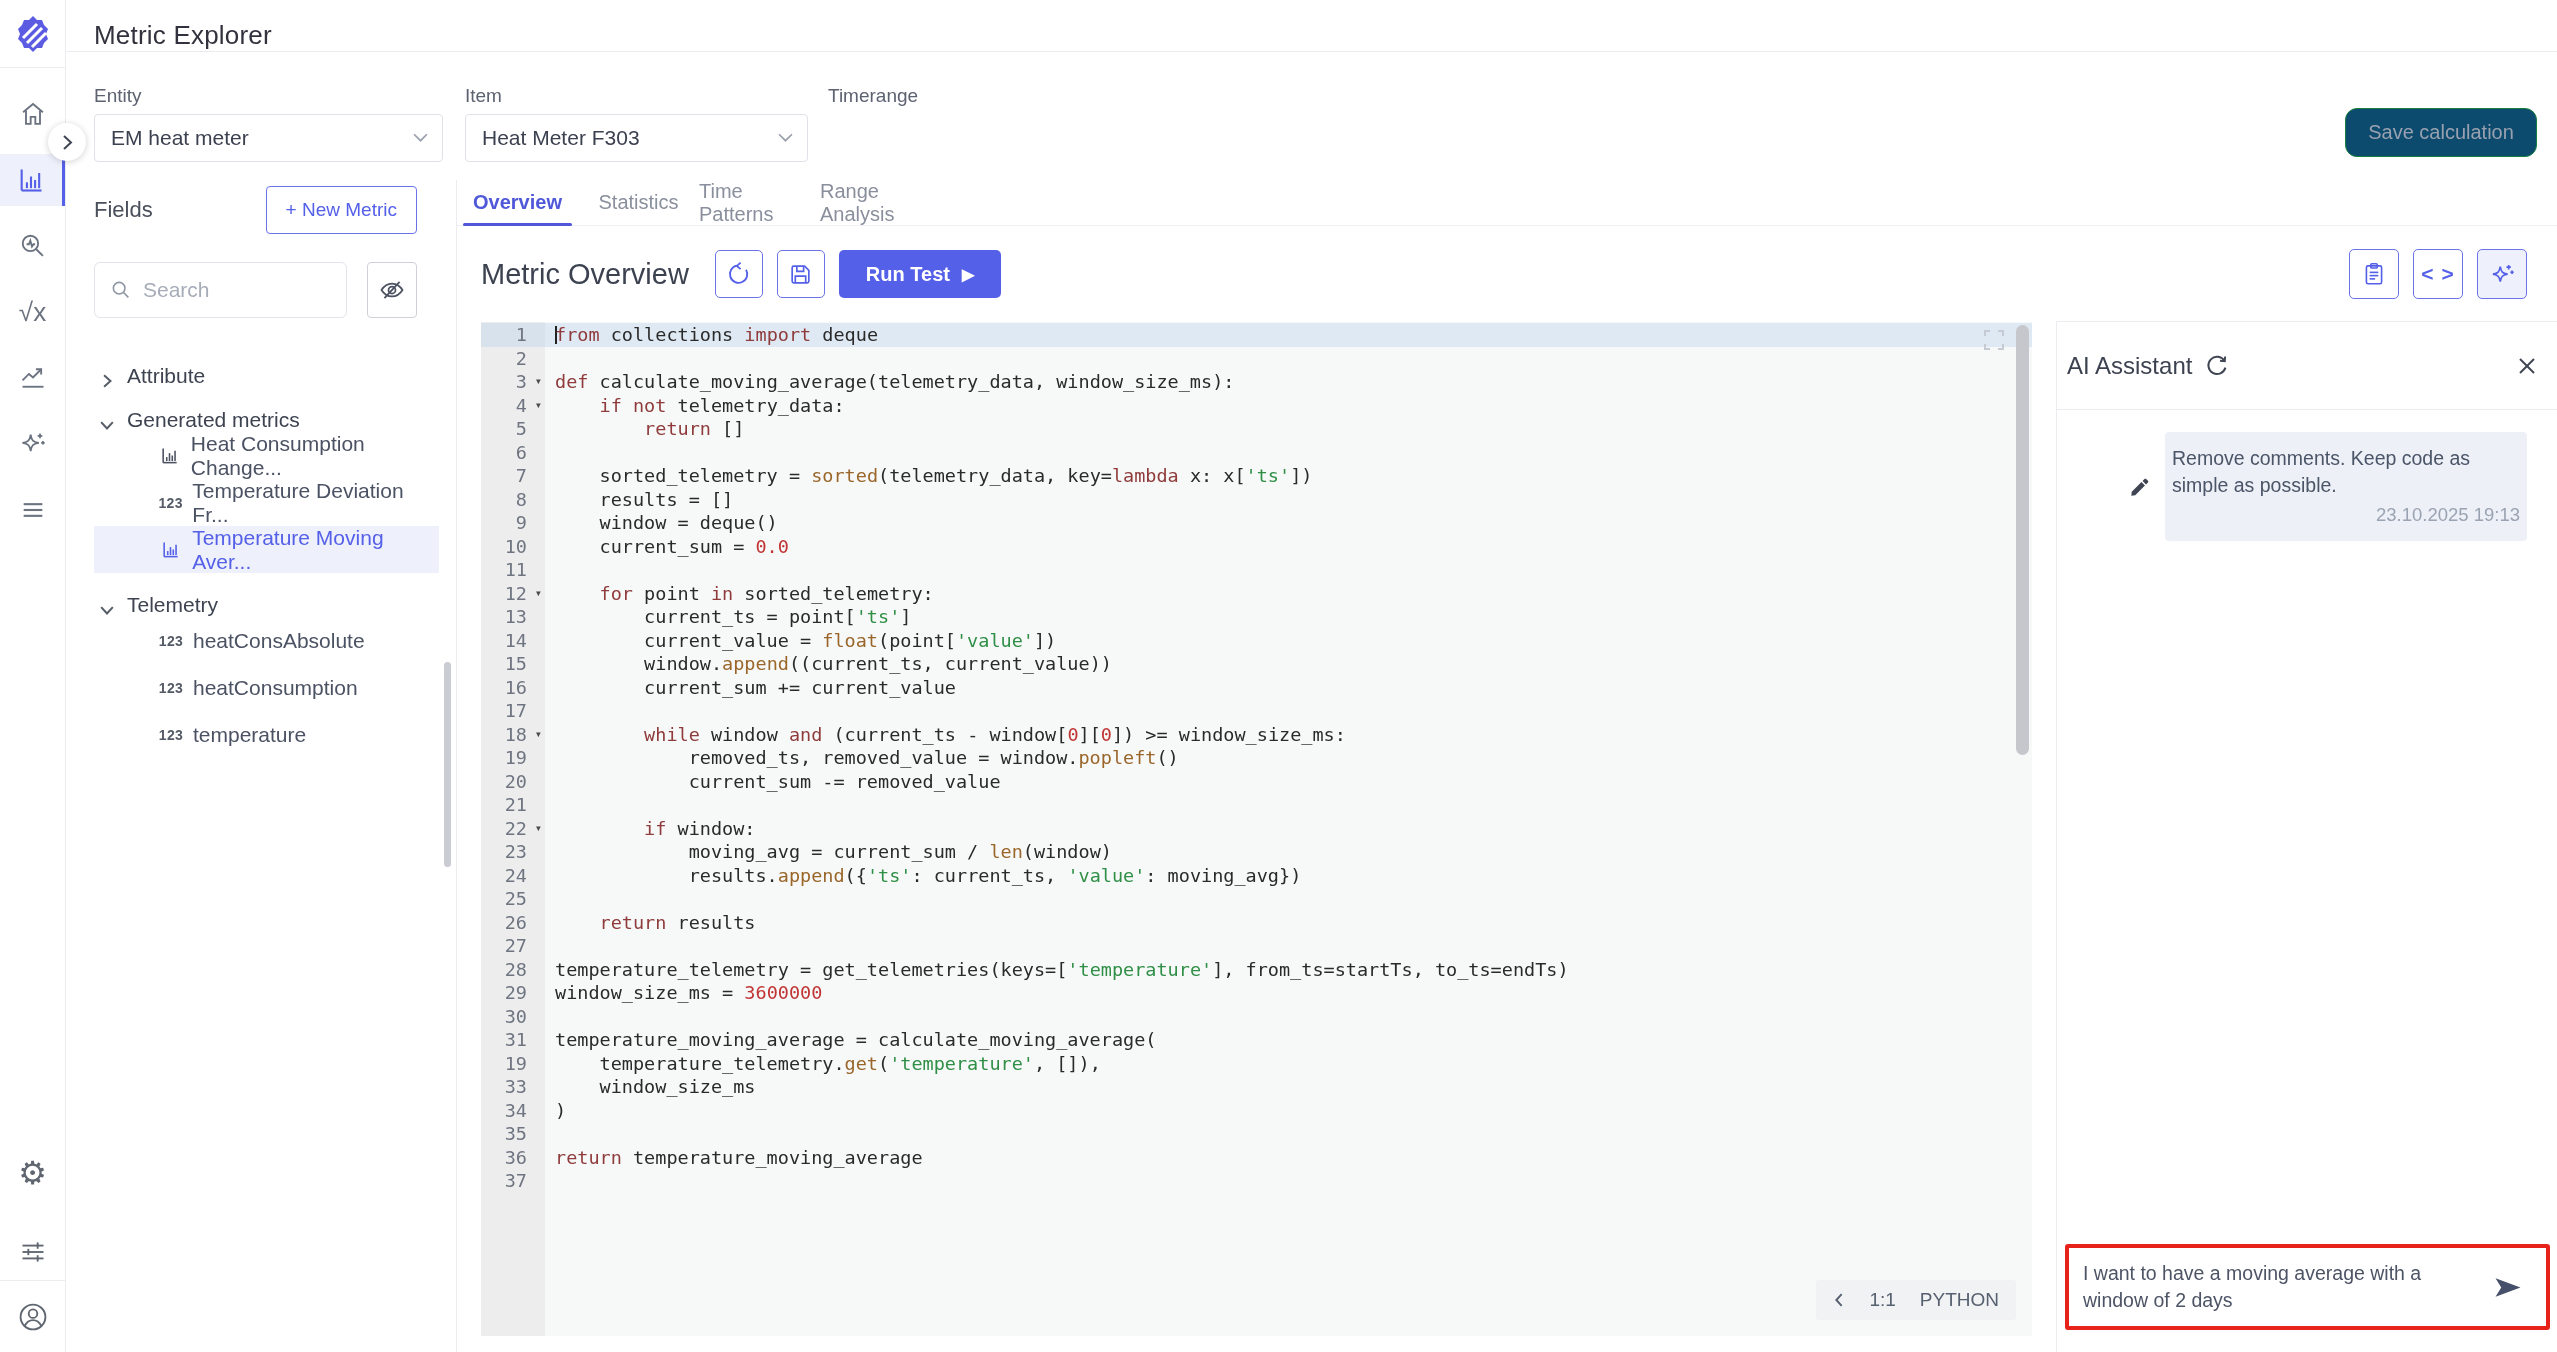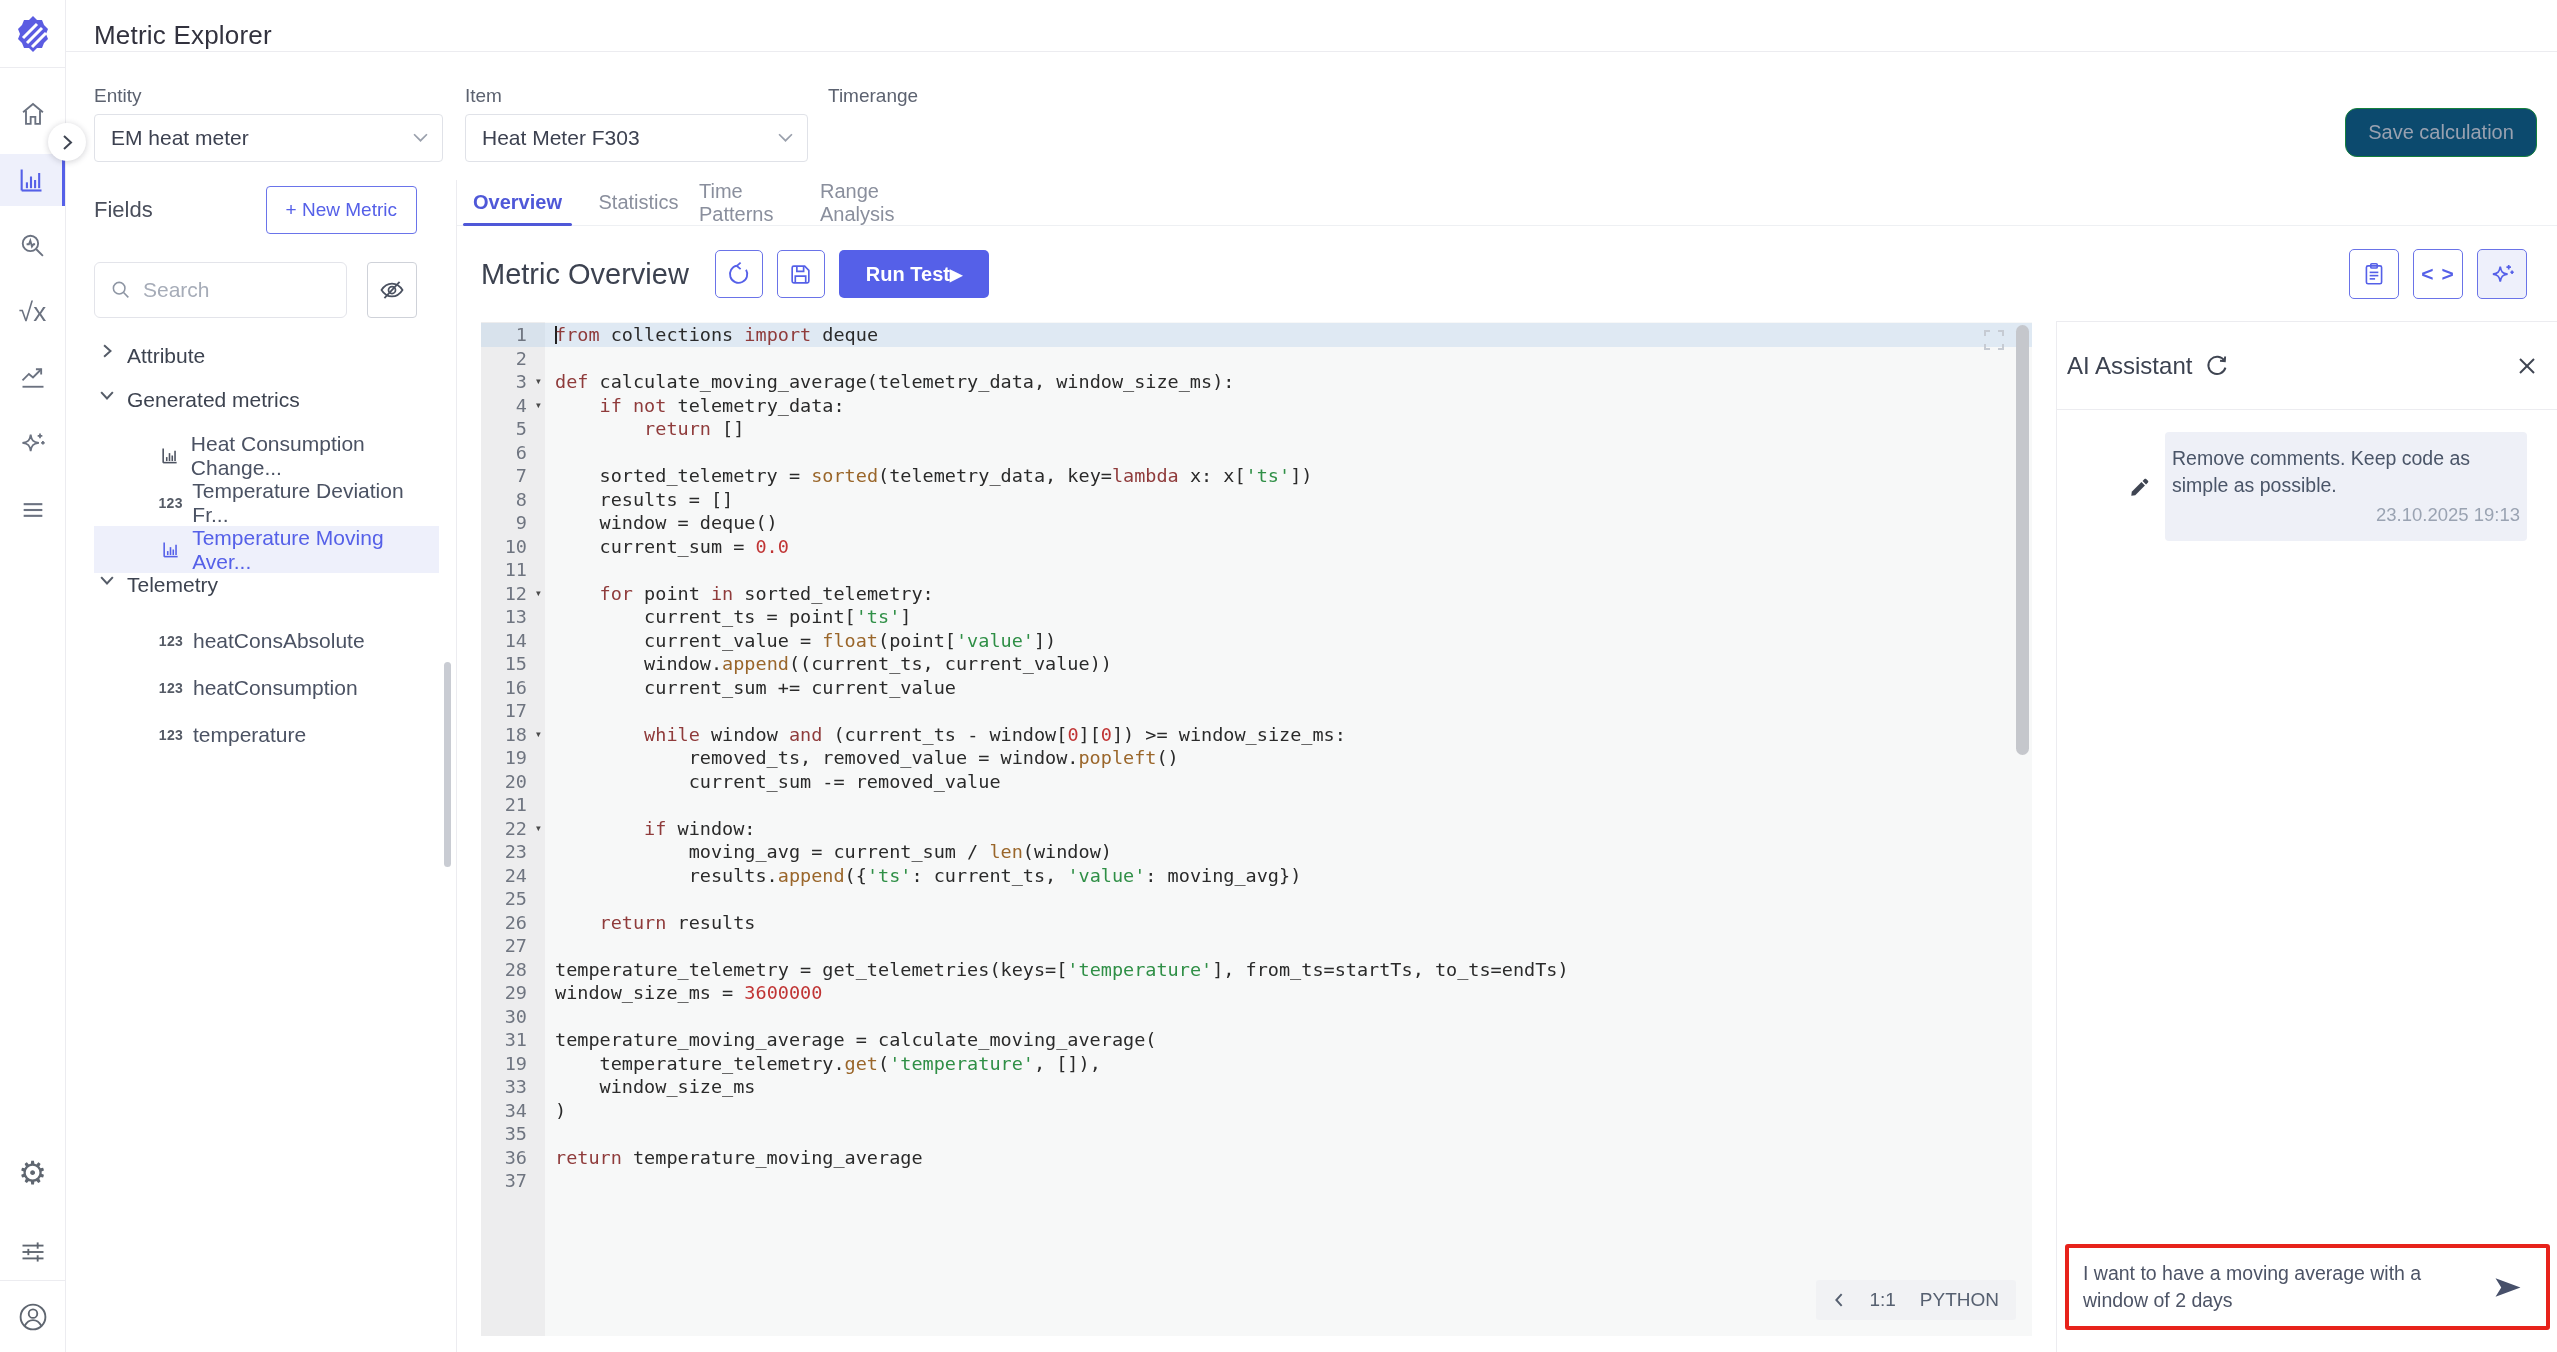--- a/index.html
+++ b/index.html
@@ -56,21 +56,21 @@
   .search-row { display:flex; margin-top:28px; align-items:center; }
   .search-box { position:relative; width:253px; height:56px; border:1px solid #e3e4ea; border-radius:6px;
     display:flex; align-items:center; }
   .search-box svg { position:absolute; left:15px; }
   .search-input { border:none; outline:none; width:100%; height:100%; padding-left:48px;
     font-size:21px; color:#3c4150; font-family:"Liberation Sans",sans-serif; background:transparent; }
   .search-input::placeholder { color:#a6acb8; }
   .eye-btn { width:50px; height:56px; margin-left:20px; border:1px solid #cfd2d9; border-radius:4px;
     background:#fff; display:flex; align-items:center; justify-content:center; color:#4a5160; }
   .tree { margin-top:26px; }
-  .tree-group { height:44px; display:flex; align-items:flex-start; gap:13px; padding-left:6px;
+  .tree-group { height:44px; display:flex; align-items:flex-end; gap:13px; padding-left:6px;
     font-size:21px; font-weight:500; color:#3d4350; cursor:pointer; }
   .tree-item { height:47px; display:flex; align-items:center; gap:9px; padding-left:64px;
     font-size:21px; color:#4b5263; cursor:pointer; }
   .tree-item .tree-icon { width:26px; display:flex; justify-content:center; color:#4c5260; }
   .tree-icon.num { font-size:14px; font-weight:700; color:#555b66; letter-spacing:.3px; }
   .tree-item.selected { background:#eef0fb; color:#5560e8; }
   .tree-item.selected .tree-icon { color:#5560e8; }
   .fields-scrollbar { position:absolute; right:5px; top:482px; width:7px; height:205px;
     background:#c9ccd3; border-radius:4px; }
 
@@ -81,21 +81,21 @@
     font-size:20px; color:#8a8f9d; position:relative; cursor:pointer; }
   .tab.active { color:#4f58d8; font-weight:700; }
   .tab.active::after { content:""; position:absolute; left:6px; right:6px; bottom:-1px;
     height:3px; background:#4f58d8; border-radius:2px; }
 
   .toolbar-row { height:96px; display:flex; align-items:center; padding:0 30px 0 24px; }
   .mo-title { font-size:29px; font-weight:500; color:#3c4250; margin-right:26px; }
   .icon-btn { width:48px; height:48px; border:1px solid #6a73e8; border-radius:5px; background:#fff;
     color:#5560e8; display:flex; align-items:center; justify-content:center; margin-right:14px; cursor:pointer; }
   .run-test { height:48px; background:#5560e8; color:#fff; border:none; border-radius:5px;
-    font-size:20px; font-weight:700; padding:0 27px; display:flex; align-items:center; cursor:pointer; }
+    font-size:20px; font-weight:700; padding:0 27px; display:flex; align-items:center; gap:12px; cursor:pointer; }
   .run-test .play { font-size:16px; }
   .toolbar-spacer { flex:1; }
   .rt-btn { width:50px; height:50px; margin-right:0; }
   .rt-btn + .rt-btn { margin-left:14px; }
   .code-glyph { font-size:21px; font-weight:700; letter-spacing:1px; }
   .ai-btn-active { background:#eef0fb; }
 
   
   .editor { position:absolute; left:24px; top:142px; width:1551px; height:1014px;
     background:#f7f8f8; overflow:hidden; }

